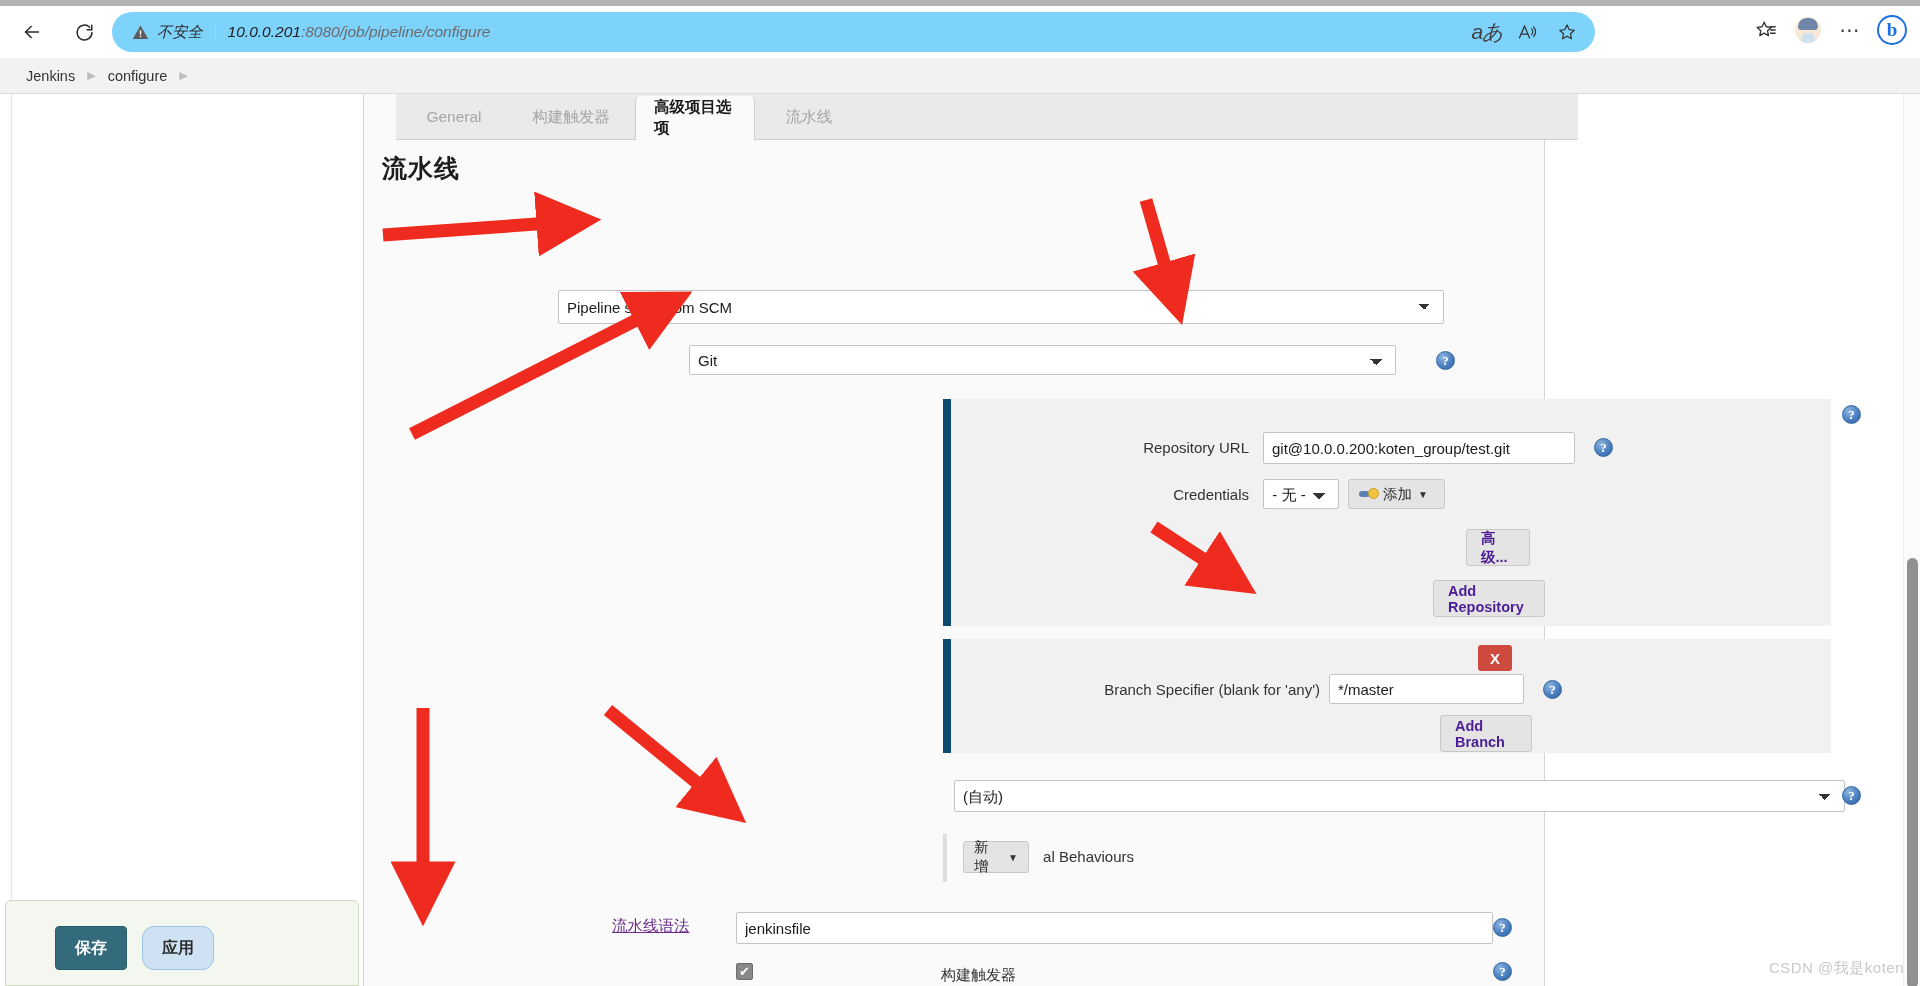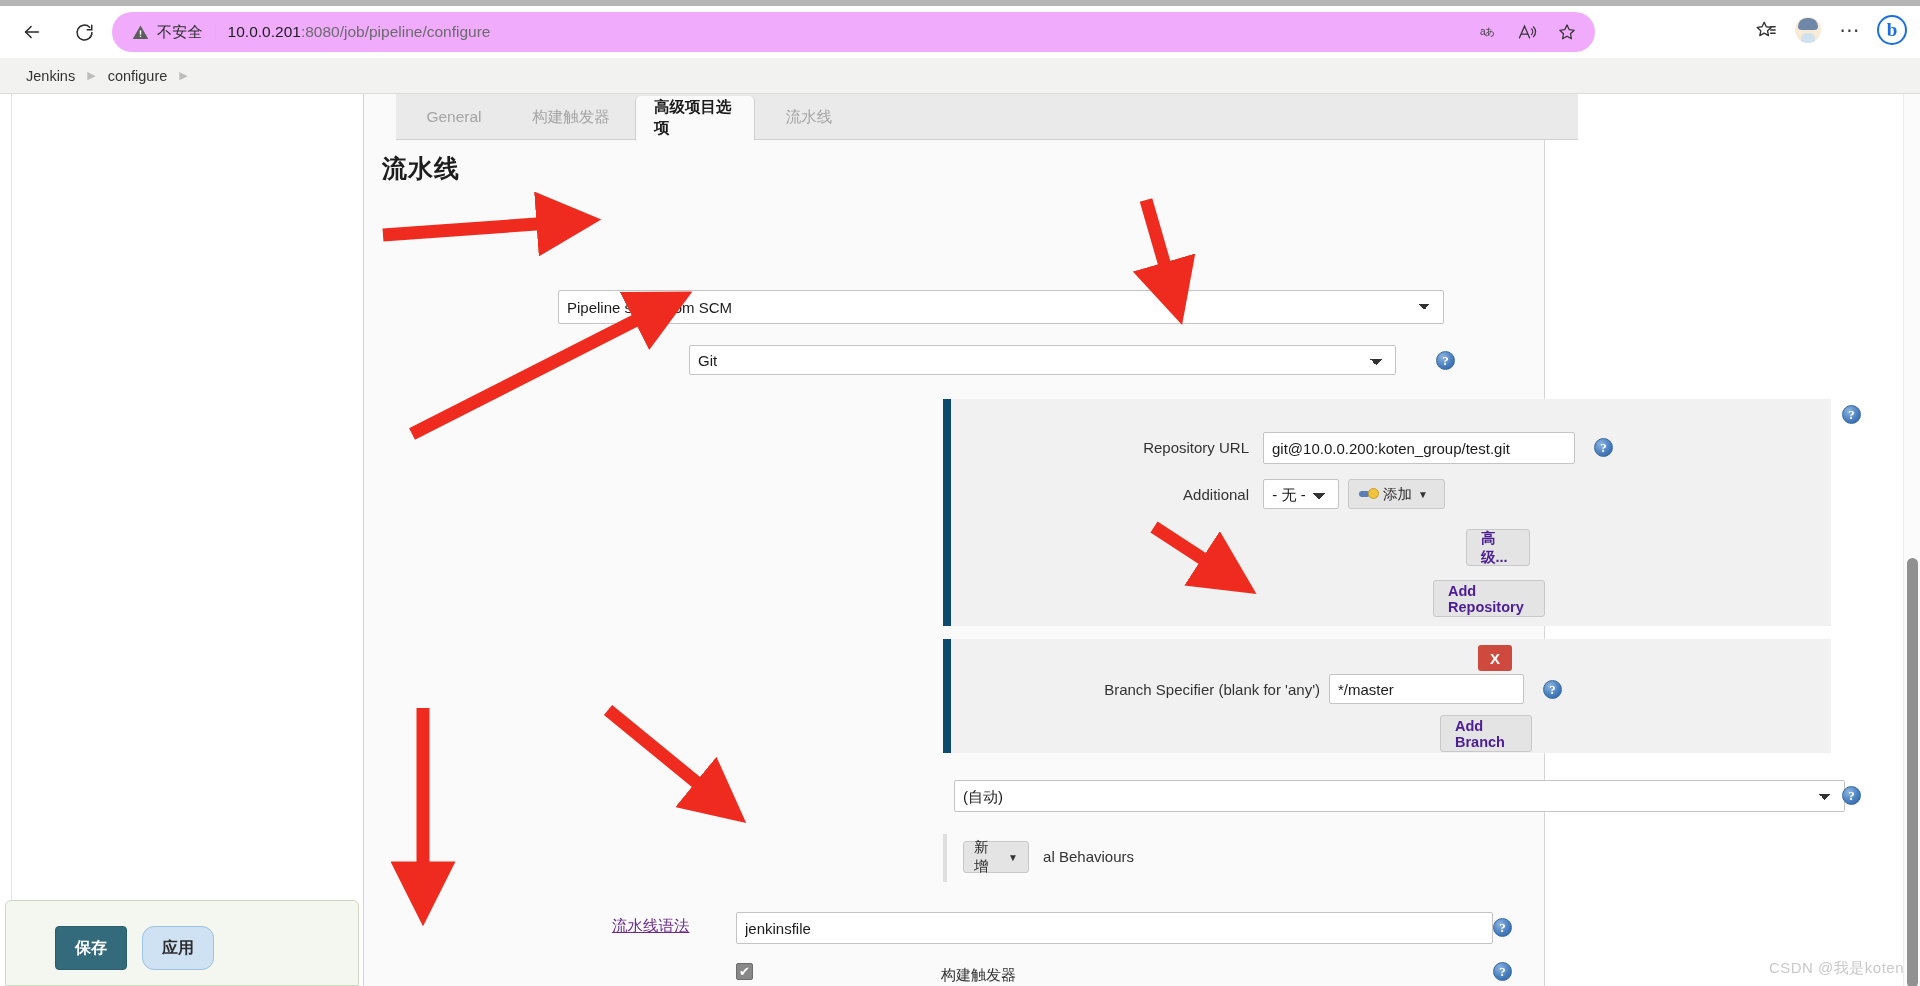--- a/index.html
+++ b/index.html
@@ -23,24 +23,25 @@
   .nav-btn {
     width: 40px; height: 40px; margin-left: 12px;
     display: flex; align-items: center; justify-content: center;
     border-radius: 4px; color: #2b2b2b;
   }
   .nav-btn svg { display: block; }
 
   .omnibox {
     position: absolute; left: 112px; top: 12px;
     width: 1483px; height: 40px;
-    background: #f0abfc;
+    background: #7dd3fc;
     border-radius: 20px;
     display: flex; align-items: center;
     box-shadow: inset 0 0 0 1px rgba(0,0,0,0.0);
+    font-style: italic;
   }
   .omnibox-inner {
     display: flex; align-items: center; height: 40px; padding-left: 20px;
   }
   .warn-icon { width: 17px; height: 17px; margin-right: 8px; }
   .warn-text {
     font-size: 15px; color: #2b2b2b; letter-spacing: 0.2px;
   }
   .omni-sep {
     width: 1px; height: 20px; background: #c7c7c7; margin: 0 12px;
@@ -343,21 +344,21 @@
     <svg class="warn-icon" viewBox="0 0 24 24">
       <path d="M12 2 L23 21 L1 21 Z" fill="#5c5c5c"></path>
       <rect x="11" y="9" width="2" height="6" fill="#ffffff"></rect>
       <rect x="11" y="16.5" width="2" height="2" fill="#ffffff"></rect>
     </svg>
     <span class="warn-text">不安全</span>
     <span class="omni-sep"></span>
     <span class="url-text"><span class="host">10.0.0.201</span><span>:8080/job/pipeline/configure</span></span>
   </div>
   <div class="omni-actions">
-    <div class="omni-btn" style="font-size:10px;letter-spacing:-1px;">aあ</div>
+    <div class="omni-btn" style="font-size:21px;letter-spacing:-1px;">aあ</div>
     <div class="omni-btn">
       <svg width="20" height="20" viewBox="0 0 24 24" fill="none" stroke="#333" stroke-width="1.5" stroke-linecap="round">
           <path d="M3 19 L9 5 L15 19"></path>
           <path d="M5.4 14.4h7.2"></path>
           <path d="M17.4 8.2a5 5 0 0 1 0 7"></path>
           <path d="M19.8 6a8 8 0 0 1 0 11.6"></path>
         </svg>
     </div>
     <div class="omni-btn">
       <svg width="20" height="20" viewBox="0 0 24 24" fill="none" stroke="#333" stroke-width="1.5" stroke-linejoin="round">
@@ -417,21 +418,21 @@
     </select>
     <div class="help-icon" style="left:1072px;top:257px;">?</div>
 
     <div class="lbl" style="left:630px;top:314px;width:140px;text-align:right;">Repositories</div>
     <div class="panel" style="left:579px;top:305px;width:888px;height:227px;">
       <div class="panel-inner">
         <div class="lbl" style="left:113px;top:40px;width:185px;">Repository URL</div>
         <input class="inp" style="left: 312px; top: 33px; width: 312px; height: 32px;" value="git@10.0.0.200:koten_group/test.git">
         <div class="help-icon" style="left:643px;top:39px;">?</div>
 
-        <div class="lbl" style="left:113px;top:87px;width:185px;">Additional</div>
+        <div class="lbl" style="left:113px;top:87px;width:185px;">Credentials</div>
         <select class="sel" style="left:312px;top:80px;width:76px;height:30px;text-align:center;">
           <option>- 无 -</option>
         </select>
         <div class="cred-add" style="left:397px;top:80px;width:97px;">
           <span class="key-glyph"></span>
           <span>添加</span>
           <span class="caret">▼</span>
         </div>
 
         <div class="btn" style="left:515px;top:130px;width:64px;">高级...</div>

